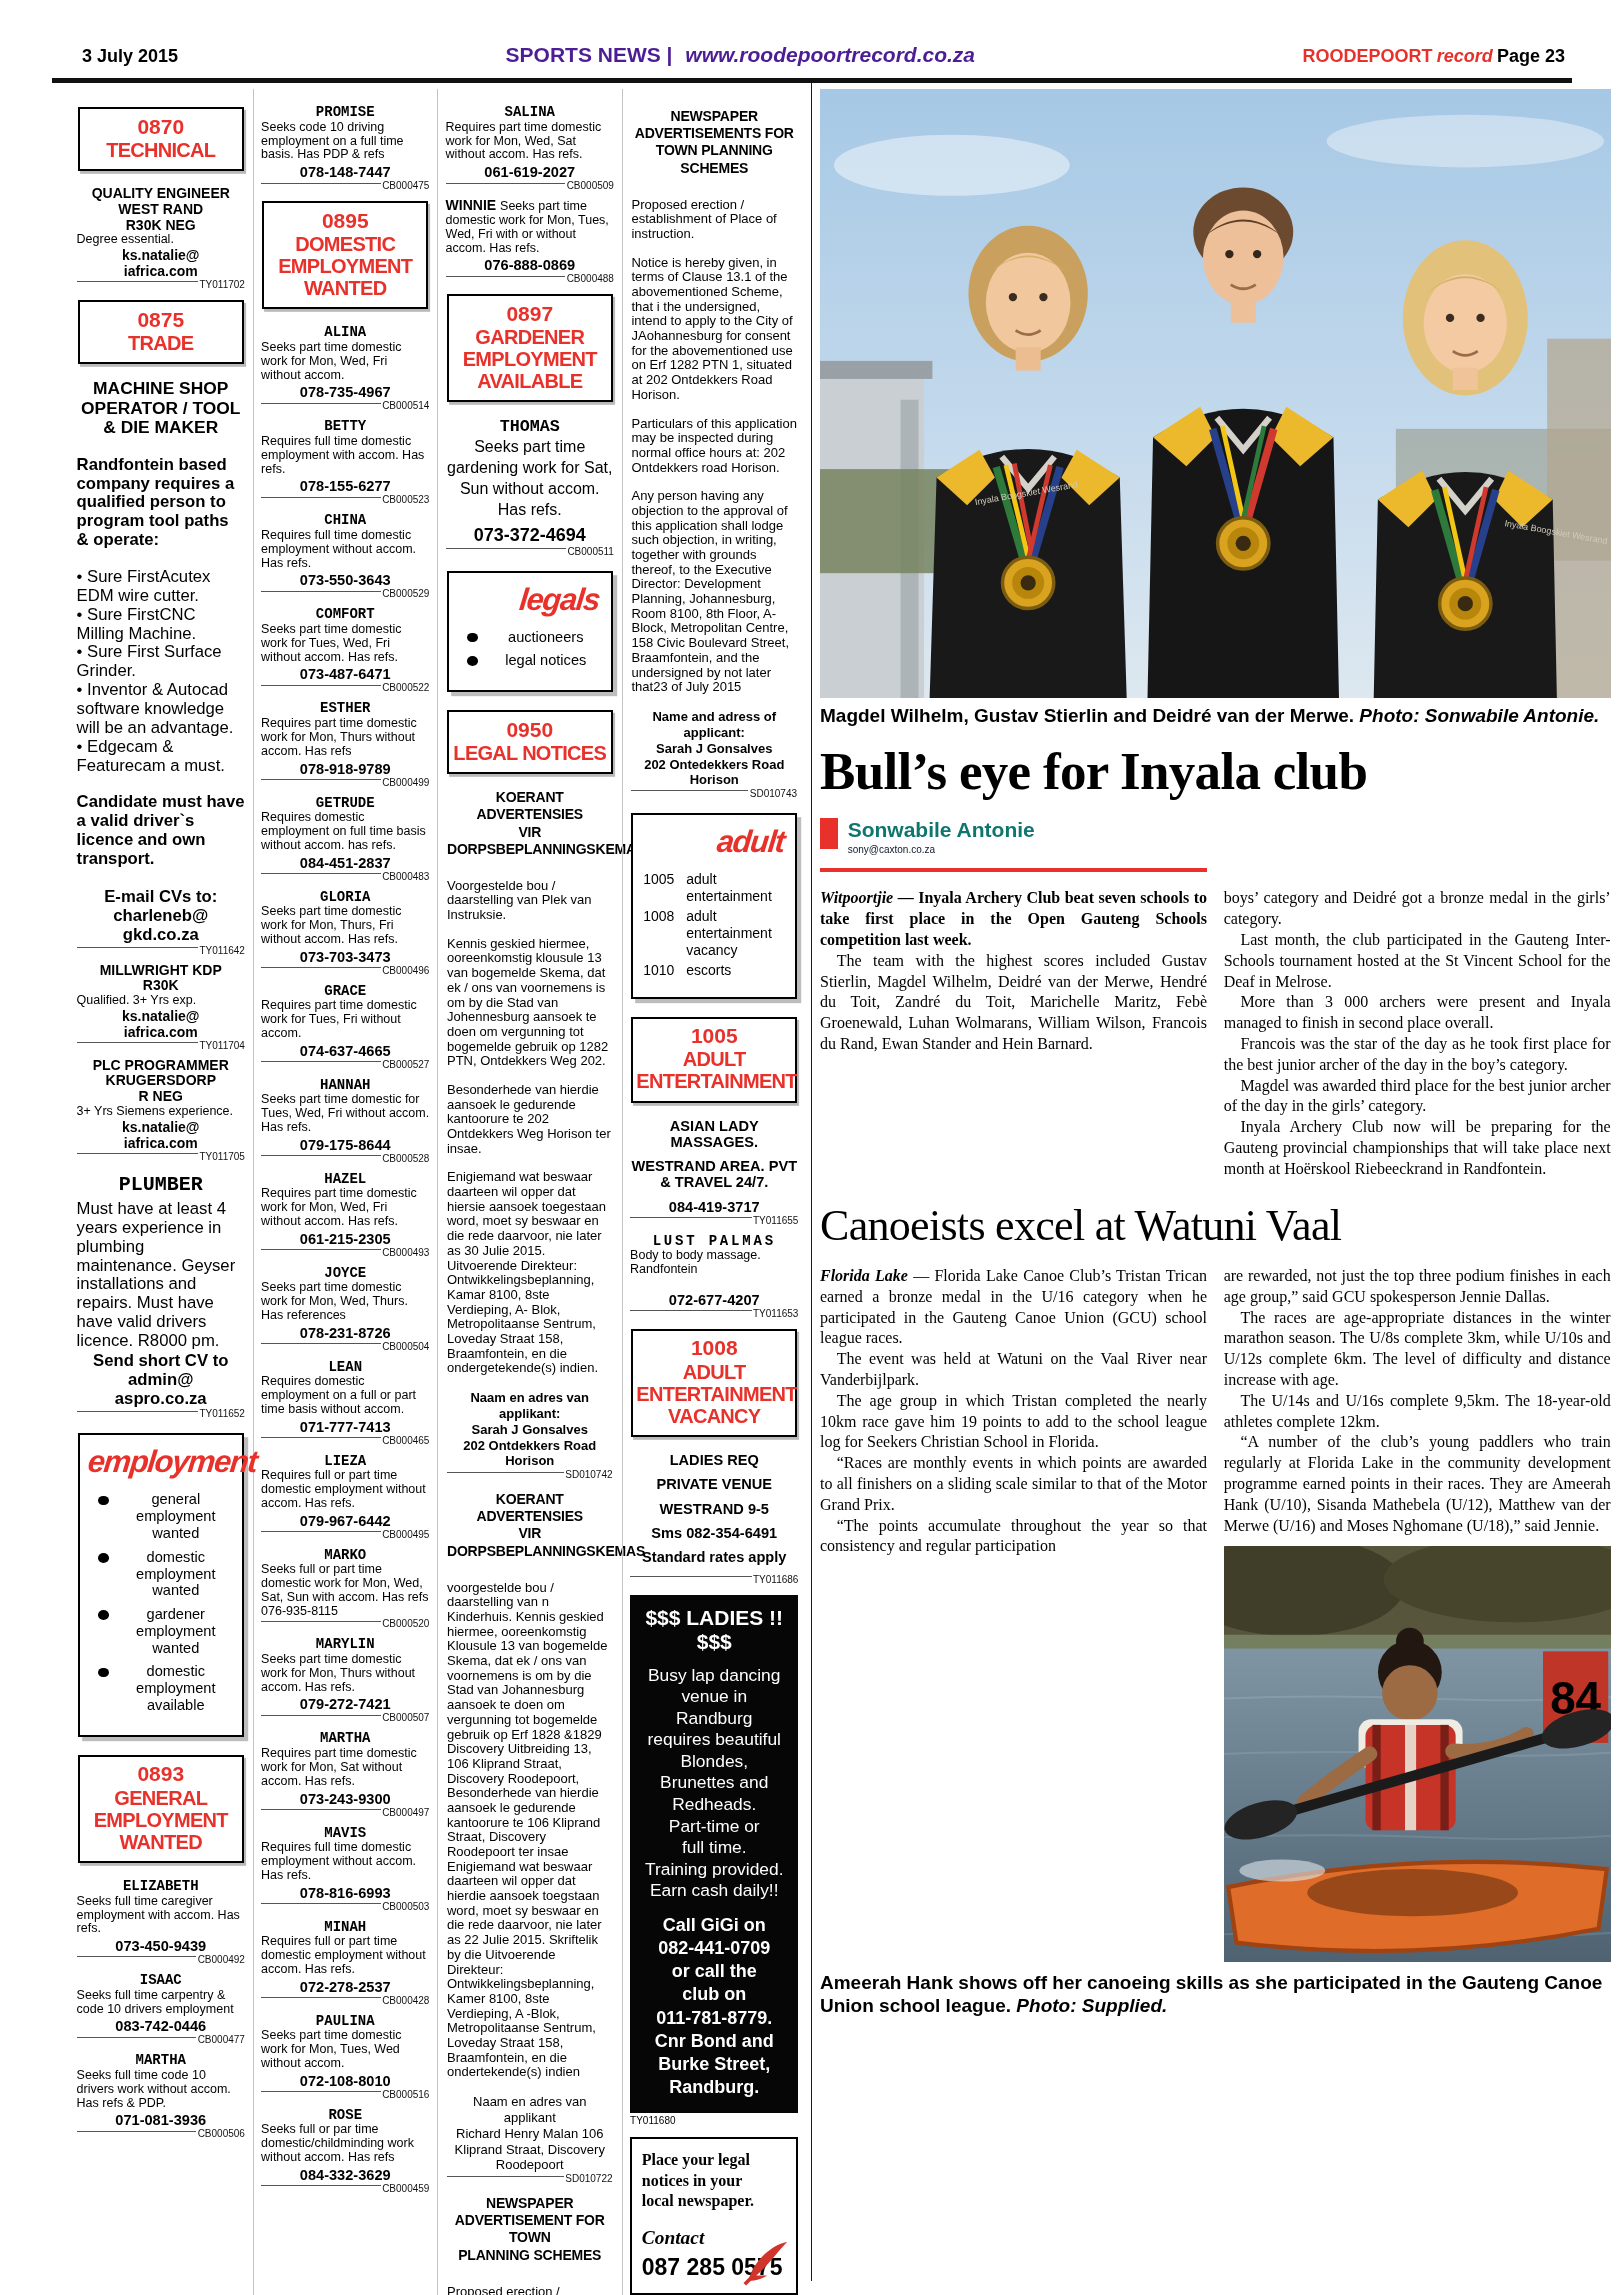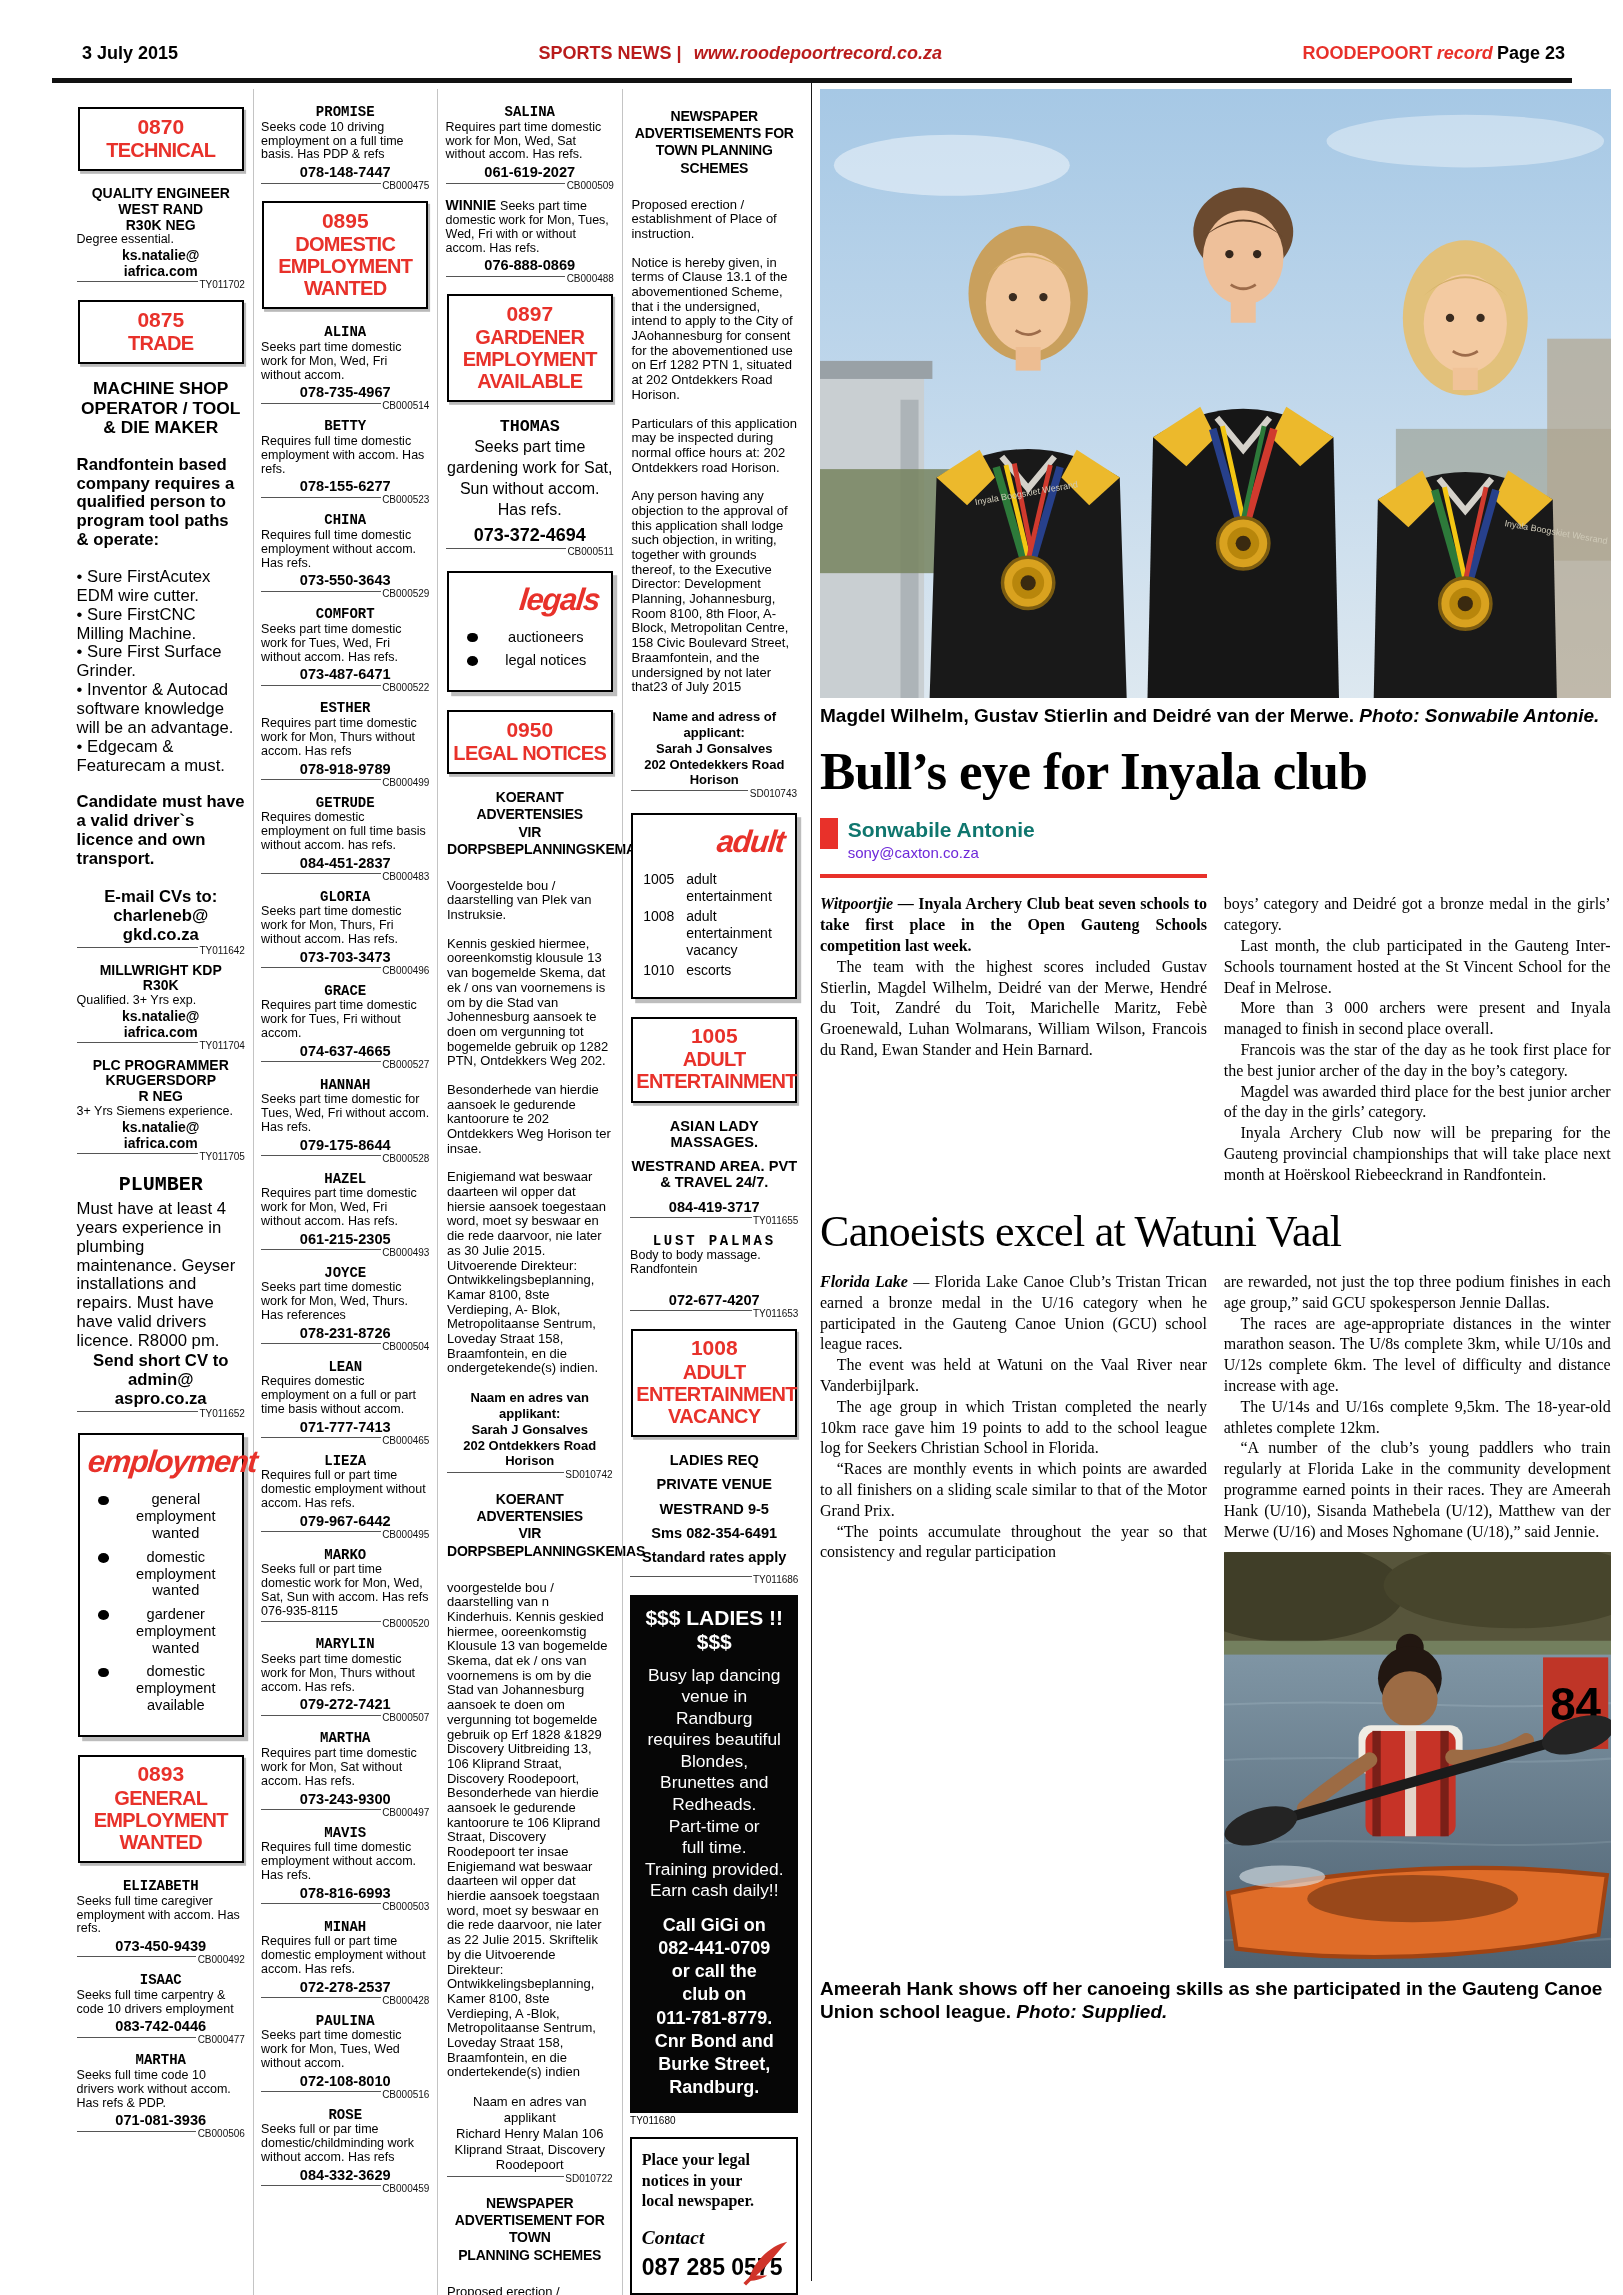--- a/index.html
+++ b/index.html
@@ -1,21 +1,21 @@
 <!DOCTYPE html>
 <html style="font-size:11px"><head>
 <meta charset="utf-8">
 <style>
   html,body{margin:0;padding:0;background:#ffffff;}
   .page{position:relative;width:1624px;height:2295px;background:#fff;overflow:hidden;
         font-family:"Liberation Sans",sans-serif;color:#000;}
   
   .hdr{position:absolute;top:43px;left:82px;right:59px;display:flex;justify-content:space-between;align-items:baseline;}
   .h-date{font-size:18px;font-weight:bold;}
-  .h-center{font-size:18px;font-weight:bold;color:#b91c1c;}
+  .h-center{font-size:21px;font-weight:bold;color:#4c1d95;}
   .h-center .hc-b{font-style:italic;margin-left:7px;}
   .h-right{font-size:18px;font-weight:bold;}
   .h-right .hr-a{color:#e8312a;}
   .h-right .hr-b{color:#e8312a;font-style:italic;margin:0 4.2px 0 4.2px;}
   .toprule{position:absolute;top:78px;left:52px;right:52px;height:4.9px;background:#111;}
   .vdiv{position:absolute;top:83px;bottom:14px;left:811px;width:1.4px;background:#1a1a1a;}
 
   
   .classifieds{position:absolute;top:89px;left:69px;width:737px;display:flex;align-items:stretch;}
   .ccol{flex:1 1 0;padding:8.3px 7.6px 0 7.6px;min-width:0;}
@@ -87,21 +87,21 @@
   .photo1{width:791px;height:609px;overflow:hidden;}
   .photo2{width:100%;height:416px;margin-top:9.7px;overflow:hidden;}
   .cap{font-size:19px;font-weight:bold;margin:7px 0 16.7px;line-height:1.2;}
   .cap .credit{font-style:italic;}
   .cap2{margin-top:9.7px;}
   h1{font-family:"Liberation Serif",serif;font-size:53px;font-weight:bold;margin:4.2px 0 18px;letter-spacing:-0.7px;line-height:1.05;}
   h2{font-family:"Liberation Serif",serif;font-size:44px;font-weight:normal;margin:23.6px 0 16.7px;letter-spacing:-0.7px;line-height:1.05;}
   .byline{display:flex;align-items:flex-start;}
   .bl-block{width:18px;height:30.5px;background:#e8312a;margin-right:9.7px;flex:none;}
   .bl-name{font-size:21px;font-weight:bold;color:#0f766e;line-height:1.1;}
-  .bl-mail{font-size:15px;color:#6d28d9;margin-top:2.8px;}
+  .bl-mail{font-size:10px;color:#0f172a;margin-top:2.8px;}
   .redrule{width:387px;height:4.2px;background:#e8312a;margin:12.5px 0 16.7px;}
   .cols{display:flex;gap:16.7px;}
   .col{width:387px;font-family:"Liberation Serif",serif;font-size:16px;line-height:1.3;text-align:justify;}
   .col p{margin:0;}
   .ind{text-indent:16.7px;}
   .noind{text-indent:0;}
   .lead{font-weight:bold;}
   .lead .it{font-style:italic;}
   .lead2 .it2{font-style:italic;font-weight:bold;}
 </style>

